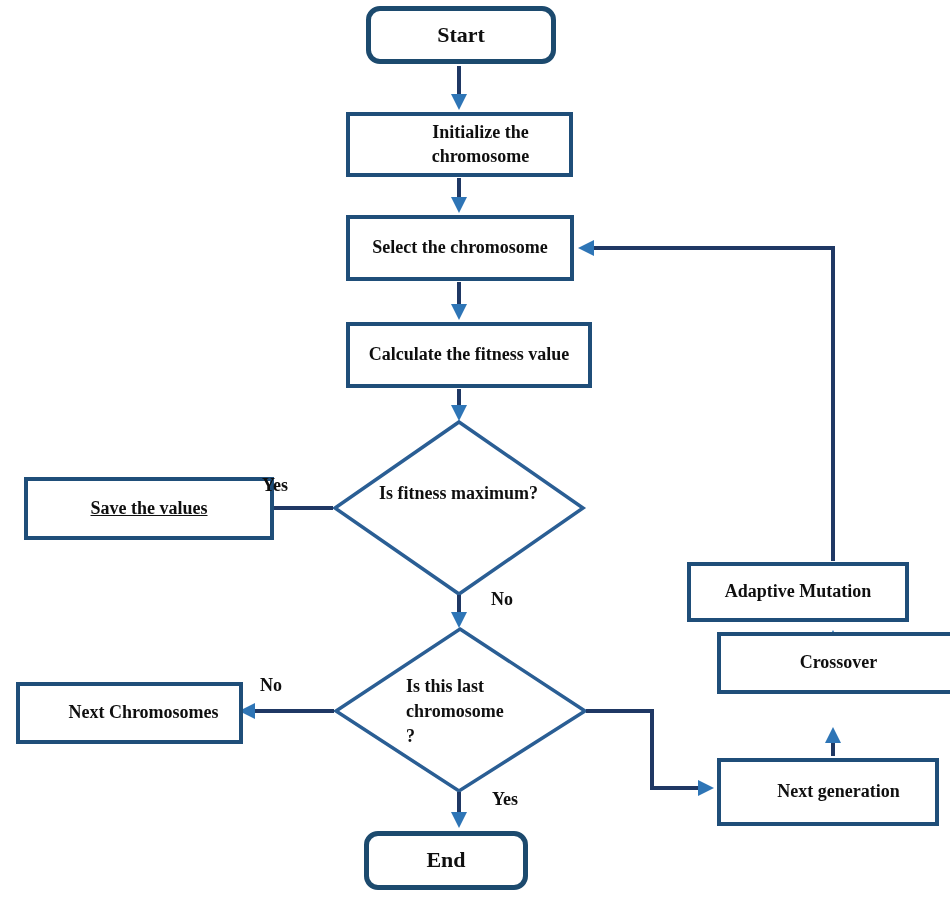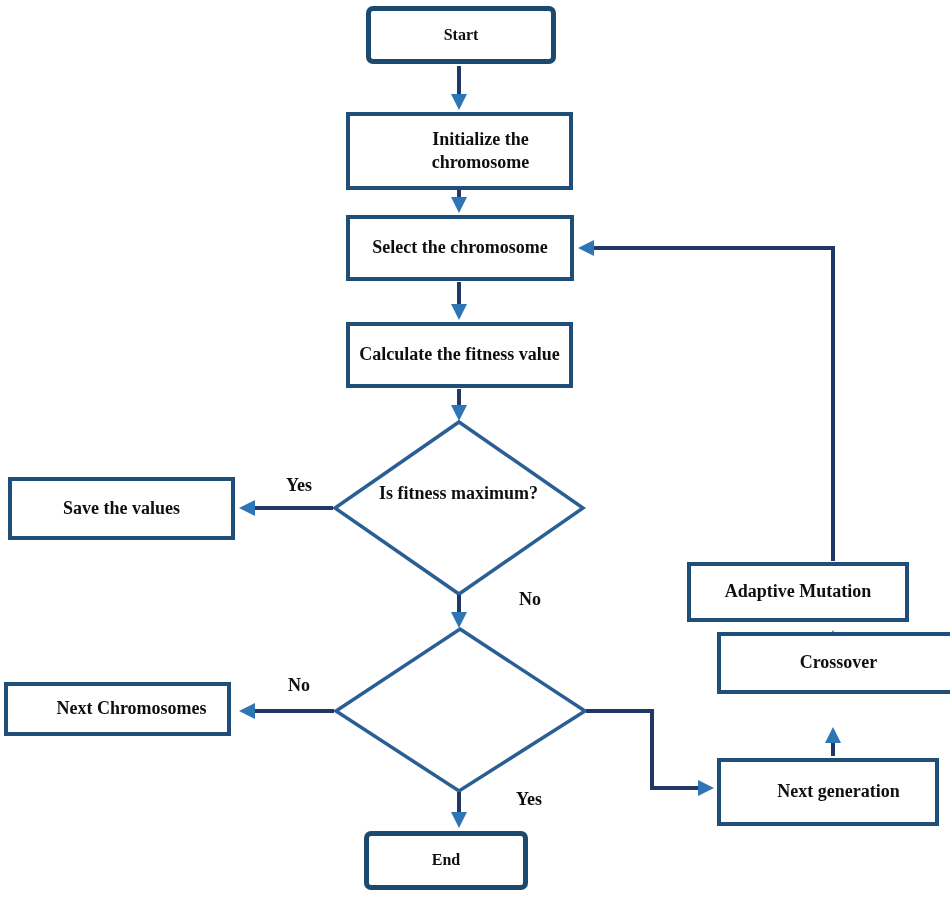--- a/index.html
+++ b/index.html
@@ -20,36 +20,36 @@
     background:#ffffff;
     border:4px solid var(--box-border,#1f4e79);
     display:flex; align-items:center; justify-content:center;
     text-align:center;
     font-weight:bold; font-size:18px;
     color:var(--text,#0f0f0f);
     line-height:1.3;
     padding:2px 4px;
   }
   .terminator {
-    border-radius:7px;
+    border-radius:14px;
     border-width:5px;
     border-color:var(--terminator-border,#1c4a6e);
-    font-size:16px;
+    font-size:22px;
   }
   .decision-text {
     position:absolute;
     text-align:left;
     font-weight:bold; font-size:18px;
     line-height:25px;
     color:var(--text,#0f0f0f);
   }
   .edge-label {
     position:absolute;
     width:50px;
-    text-align:right;
+    text-align:left;
     font-weight:bold; font-size:18px;
     color:var(--text,#0f0f0f);
   }
 </style>
 </head>
 <body>
 
 <div class="stage">
 
   <svg class="connectors" viewBox="0 0 950 903" xmlns="http://www.w3.org/2000/svg">
@@ -73,40 +73,41 @@
     <polyline class="shaft" points="586,711 652,711 652,788 710,788" marker-end="url(#ah)"></polyline>
     <polyline class="shaft" points="833,756 833,731" marker-end="url(#ah)"></polyline>
     <polyline class="shaft" points="833,660 833,634" marker-end="url(#ah)"></polyline>
     <polyline class="shaft" points="833,561 833,248 582,248" marker-end="url(#ah)"></polyline>
   </svg>
 
   <div class="node terminator" style="left:366px; top:6px; width:190px; height:58px;">
     <span>Start</span>
   </div>
 
-  <div class="node" style="left:346px; top:112px; width:227px; height:78px;padding-left:46px;">
+  <div class="node" style="left:346px; top:112px; width:227px; height:65px;padding-left:46px;">
     <span>Initialize the chromosome</span>
   </div>
 
   <div class="node" style="left:346px; top:215px; width:228px; height:66px;align-items:center;">
     <span>Select the chromosome</span>
   </div>
 
-  <div class="node" style="left:346px; top:322px; width:227px; height:66px;">
+  <div class="node" style="left:346px; top:322px; width:246px; height:66px;">
     <span>Calculate the fitness value</span>
   </div>
 
   <div class="decision-text" style="left:379px; top:481px; width:160px;">Is fitness maximum?</div>
 
-  <div class="node" style="left:8px; top:477px; width:227px; height:63px;">
+  <div class="node" style="left:24px; top:477px; width:250px; height:63px;text-decoration:underline;">
     <span>Save the values</span>
   </div>
 
+  <div class="decision-text" style="left:406px; top:674px; width:108px;">Is this last chromosome ?</div>
 
-  <div class="node" style="left:4px; top:682px; width:227px; height:54px;padding-left:32px;">
+  <div class="node" style="left:16px; top:682px; width:227px; height:62px;padding-left:32px;">
     <span>Next Chromosomes</span>
   </div>
 
   <div class="node terminator" style="left:364px; top:831px; width:164px; height:59px;">
     <span>End</span>
   </div>
 
   <div class="node" style="left:717px; top:758px; width:222px; height:68px;padding-left:25px;">
     <span>Next generation</span>
   </div>

